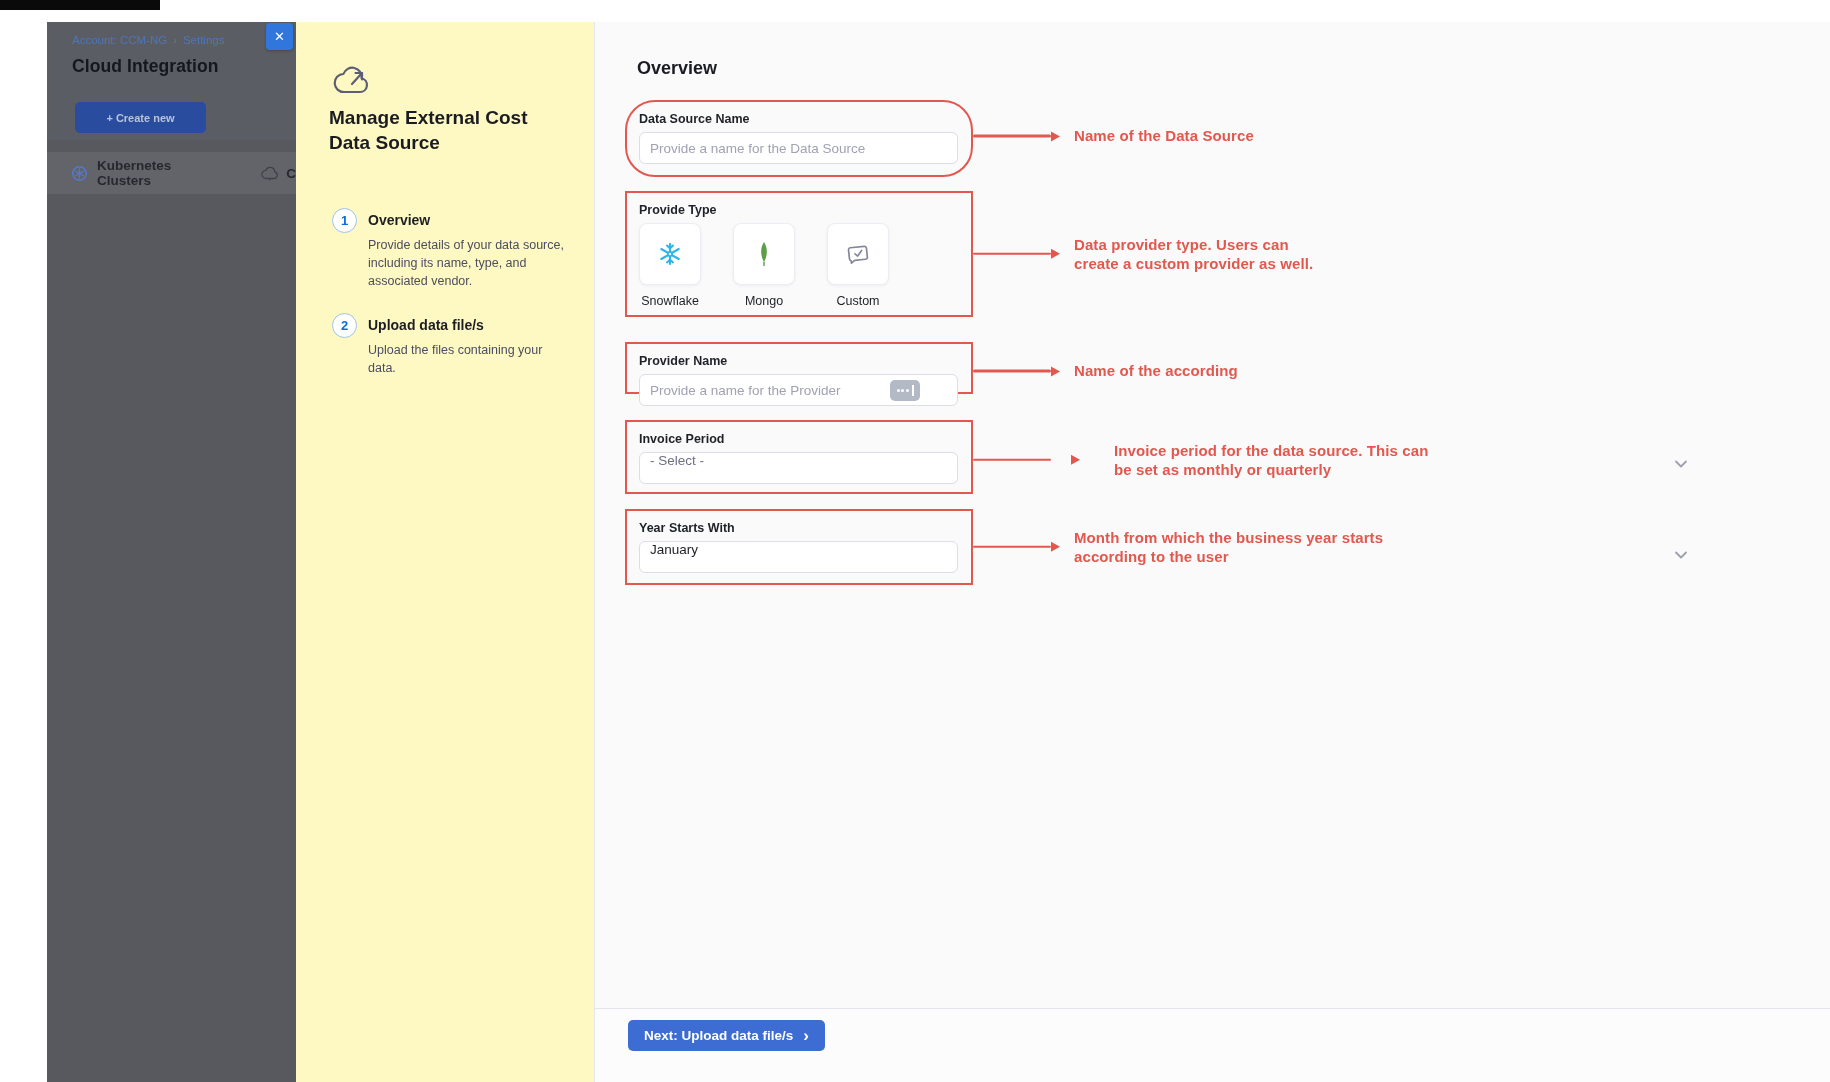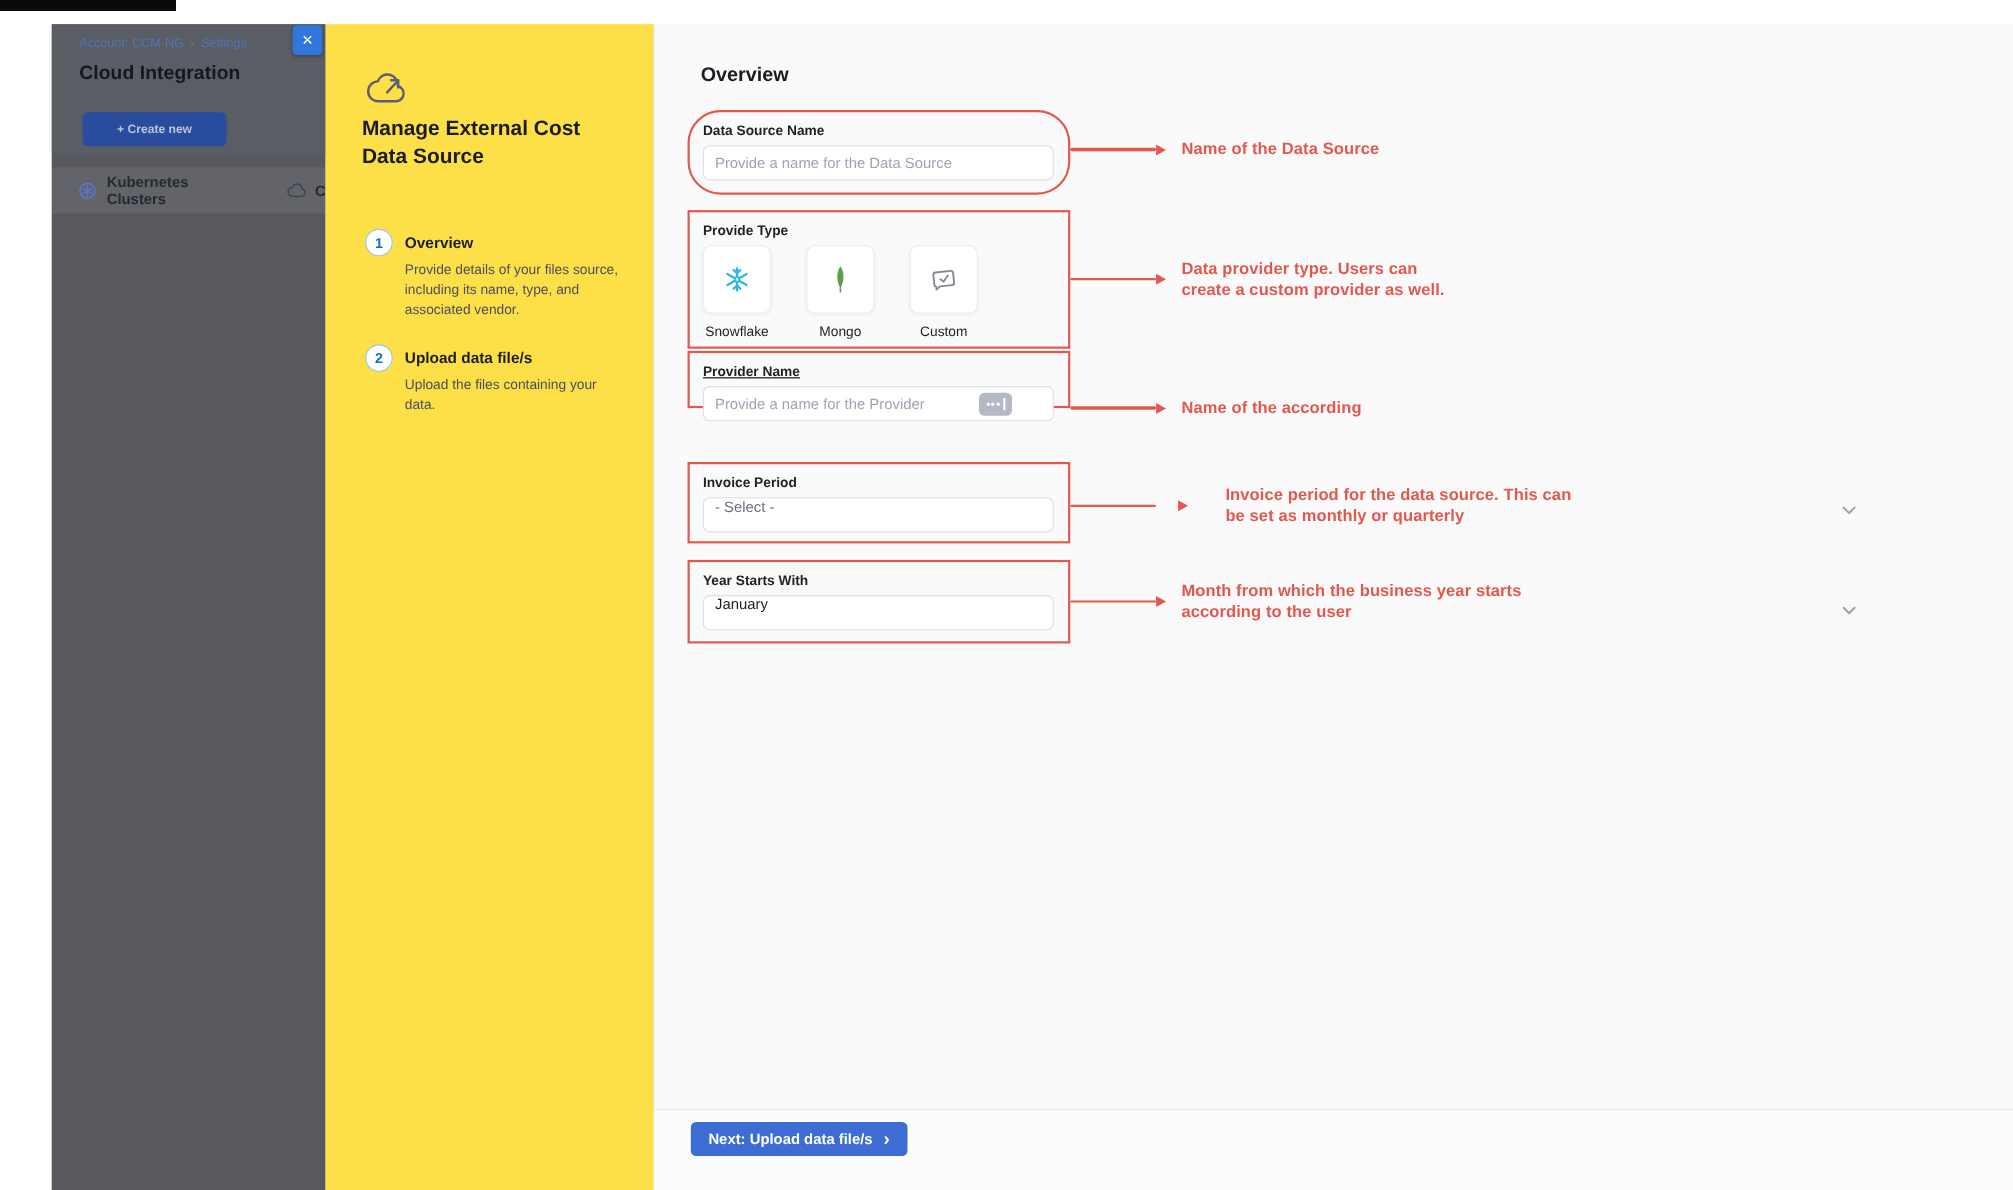--- a/index.html
+++ b/index.html
@@ -29,38 +29,38 @@
   .tab-k8s-label{font-size:13.5px;font-weight:700;color:#26282f;}
   .tab-cloud{display:flex;align-items:center;gap:7px;margin-left:40px;}
   .tab-cloud-label{font-size:13.5px;font-weight:700;color:#26282f;}
 
   
   .close-btn{position:absolute;left:266px;top:23px;width:27px;height:27px;background:var(--brand_blue);
     border-radius:4px;color:#fff;font-size:13px;font-weight:700;display:flex;align-items:center;justify-content:center;
     box-shadow:0 1px 3px rgba(0,0,0,.25);}
 
   
-  .left-panel{position:absolute;left:296px;top:22px;width:299px;height:1060px;background:#fde047;
+  .left-panel{position:absolute;left:296px;top:22px;width:299px;height:1060px;background:#fef9c3;
     border-right:1px solid #e7e8ee;}
   .wizard-icon{position:absolute;left:36px;top:42px;}
   .wizard-title{position:absolute;left:33px;top:84px;width:238px;font-size:19px;line-height:1.3;
     font-weight:700;color:#1a1c22;}
   .step-circle{position:absolute;width:25px;height:25px;border:1.5px solid #9cc3ea;border-radius:50%;
     color:#0a6fd0;font-size:13px;font-weight:600;display:flex;align-items:center;justify-content:center;background:#fff;}
   .step-label{position:absolute;left:72px;font-size:14px;font-weight:700;color:#1c1e24;}
   .step-desc{position:absolute;left:72px;width:198px;font-size:12.5px;line-height:1.45;color:#4b4d60;}
   .c1{left:36px;top:186px;} .l1{top:190px;} .d1{top:214px;}
   .c2{left:36px;top:291px;} .l2{top:295px;} .d2{top:319px;}
 
   
   .main-panel{position:absolute;left:595px;top:22px;width:1235px;height:1060px;background:#fafafb;}
   .main-heading{position:absolute;left:42px;top:36px;font-size:18px;font-weight:700;color:#1a1c22;}
 
   .redbox{position:absolute;left:30px;width:348px;border:2px solid var(--annotation_red);padding:10px 12px;}
-  .b1{top:78px;height:77px;border-radius:30px;} .b2{top:169px;height:126px;} .b3{top:297px;height:52px;text-decoration:underline;}
+  .b1{top:78px;height:77px;border-radius:30px;} .b2{top:169px;height:126px;} .b3{top:320px;height:52px;}
   .b4{top:398px;height:74px;} .b5{top:487px;height:76px;}
   .fld-label{font-size:12.5px;font-weight:600;color:#1f2128;margin-bottom:6px;}
   .txt-input{width:319px;height:32px;background:#fff;border:1px solid #dcdee6;border-radius:6px;
     font-size:13.5px;color:#1d1f26;padding:0 10px;font-family:"Liberation Sans","DejaVu Sans",sans-serif;outline:none;}
   .txt-input::placeholder{color:#a0a2b3;}
   .input-wrap{position:relative;width:319px;}
   .ellipsis-chip{position:absolute;right:38px;top:6px;width:30px;height:21px;background:#b4b9c6;border-radius:5px;
     display:flex;align-items:center;justify-content:center;gap:1.5px;}
   .ellipsis-chip i{width:3px;height:3px;border-radius:50%;background:#fff;}
   .ellipsis-chip b{width:1.5px;height:11px;background:#fff;margin-left:2px;}
@@ -151,21 +151,21 @@
         <line x1="20" y1="20" x2="30" y2="9" stroke="#5c5e76" stroke-width="2.2" stroke-linecap="round"></line>
         <polyline points="23.5,9 30,9 30,15.5" fill="none" stroke="#5c5e76" stroke-width="2.2" stroke-linecap="round" stroke-linejoin="round"></polyline>
       </svg>
     </span>
     <div class="wizard-title">Manage External Cost Data Source</div>
 
     <div class="step-circle c1">
       <span>1</span>
     </div>
     <div class="step-label l1">Overview</div>
-    <div class="step-desc d1">Provide details of your files source, including its name, type, and associated vendor.</div>
+    <div class="step-desc d1">Provide details of your data source, including its name, type, and associated vendor.</div>
 
     <div class="step-circle c2">
       <span>2</span>
     </div>
     <div class="step-label l2">Upload data file/s</div>
     <div class="step-desc d2">Upload the files containing your data.</div>
   </div>
 
   <div class="main-panel">
     <div class="main-heading">Overview</div>

